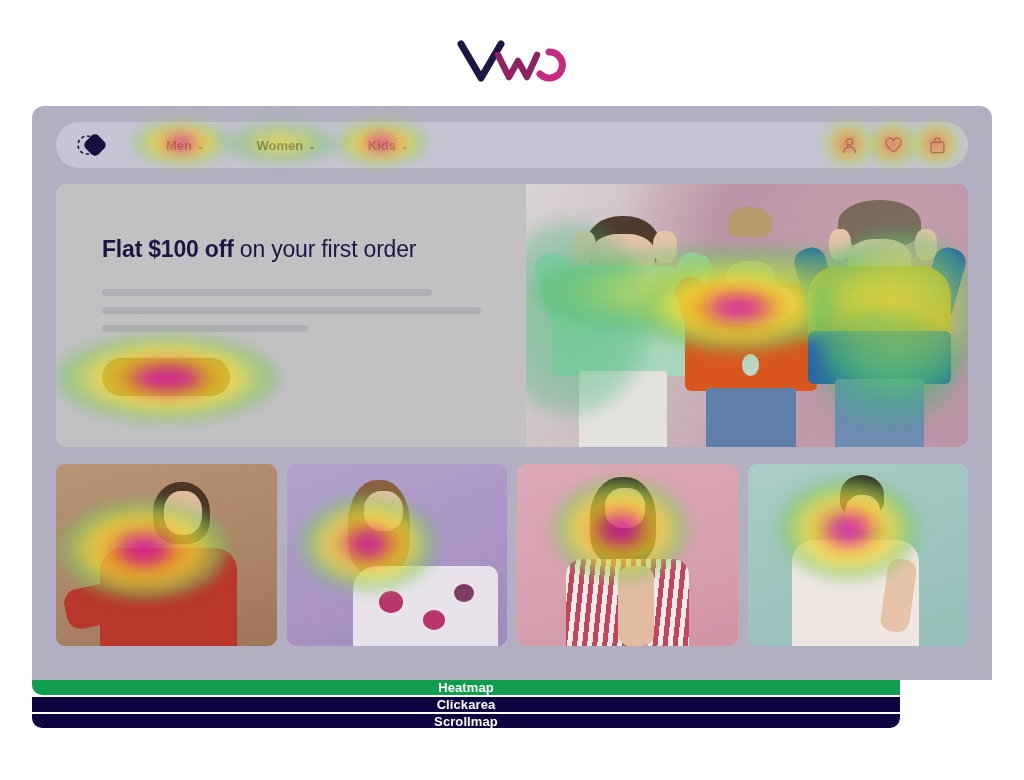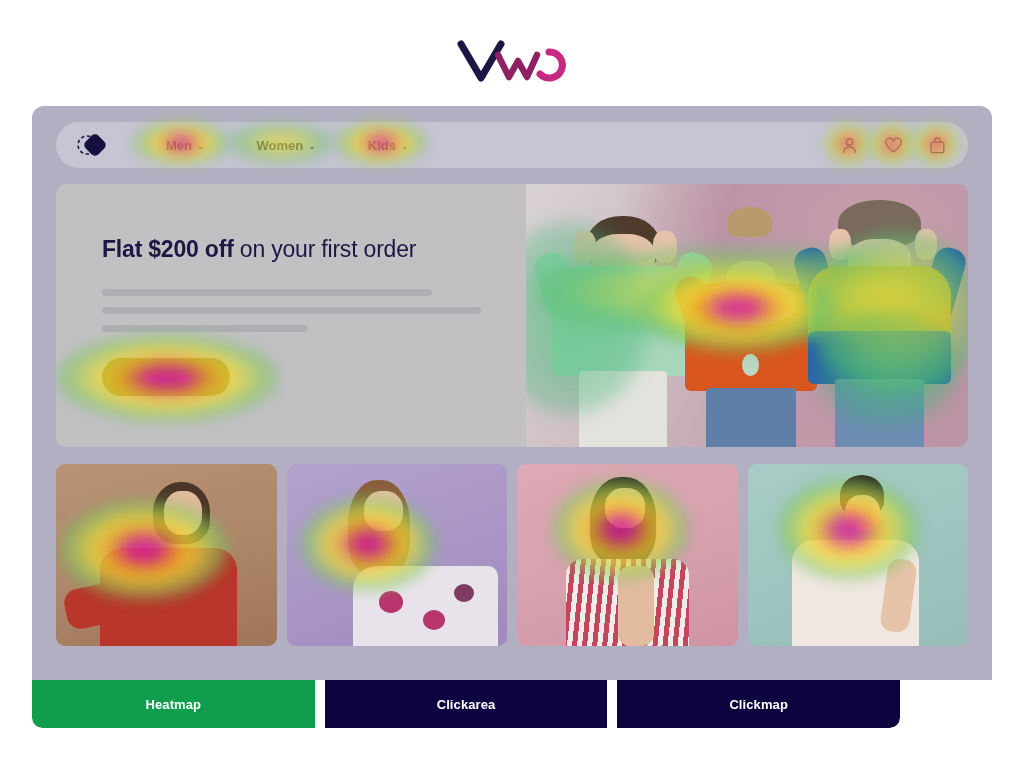--- a/index.html
+++ b/index.html
@@ -277,23 +277,24 @@
       rgba(48,176,110,0) 100%);
     filter: blur(8px);
   }
 
   
   .tab-bar {
     position: absolute;
     left: 32px; top: 680px;
     width: 868px; height: 48px;
     display: flex;
-    gap: 10px;
+    gap: 2px;
     border-radius: 0 0 10px 10px;
     overflow: hidden;
+    flex-direction: column;
   }
   .tab {
     flex: 1 1 0;
     background: #0d0540;
     color: #ffffff;
     font-size: 13px; font-weight: 700;
     display: flex; align-items: center; justify-content: center;
     font-family: "Liberation Sans", sans-serif;
     border: none;
     letter-spacing: .1px;
@@ -373,21 +374,21 @@
           <div class="hm hm-hot" style="left:-13px; top:-11px; width:46px; height:42px; border-radius:50%;"></div>
         </div>
 
       </div>
     </div>
 
     <div class="hero">
 
       <div class="hero-left">
         <div class="hero-title">
-          <b>Flat $200 off</b><span> on your first order</span>
+          <b>Flat $100 off</b><span> on your first order</span>
         </div>
 
         <div class="skeletons">
           <div class="sk sk-1"></div>
           <div class="sk sk-2"></div>
           <div class="sk sk-3"></div>
         </div>
 
         <div class="signup-wrap">
           <div class="hm hm-hot" style="left:-46px; top:-24px; width:222px; height:88px; border-radius:50%;"></div>
@@ -478,16 +479,16 @@
         <div class="pc-fig armb"></div>
         <div class="hm hm-hot" style="left:14%; top:8%; width:64%; height:56%; border-radius:50%;"></div>
       </div>
 
     </div>
   </div>
 
   <div class="tab-bar">
     <button class="tab active">Heatmap</button>
     <button class="tab">Clickarea</button>
-    <button class="tab">Clickmap</button>
+    <button class="tab">Scrollmap</button>
   </div>
 
 </div>
 
 </body></html>

